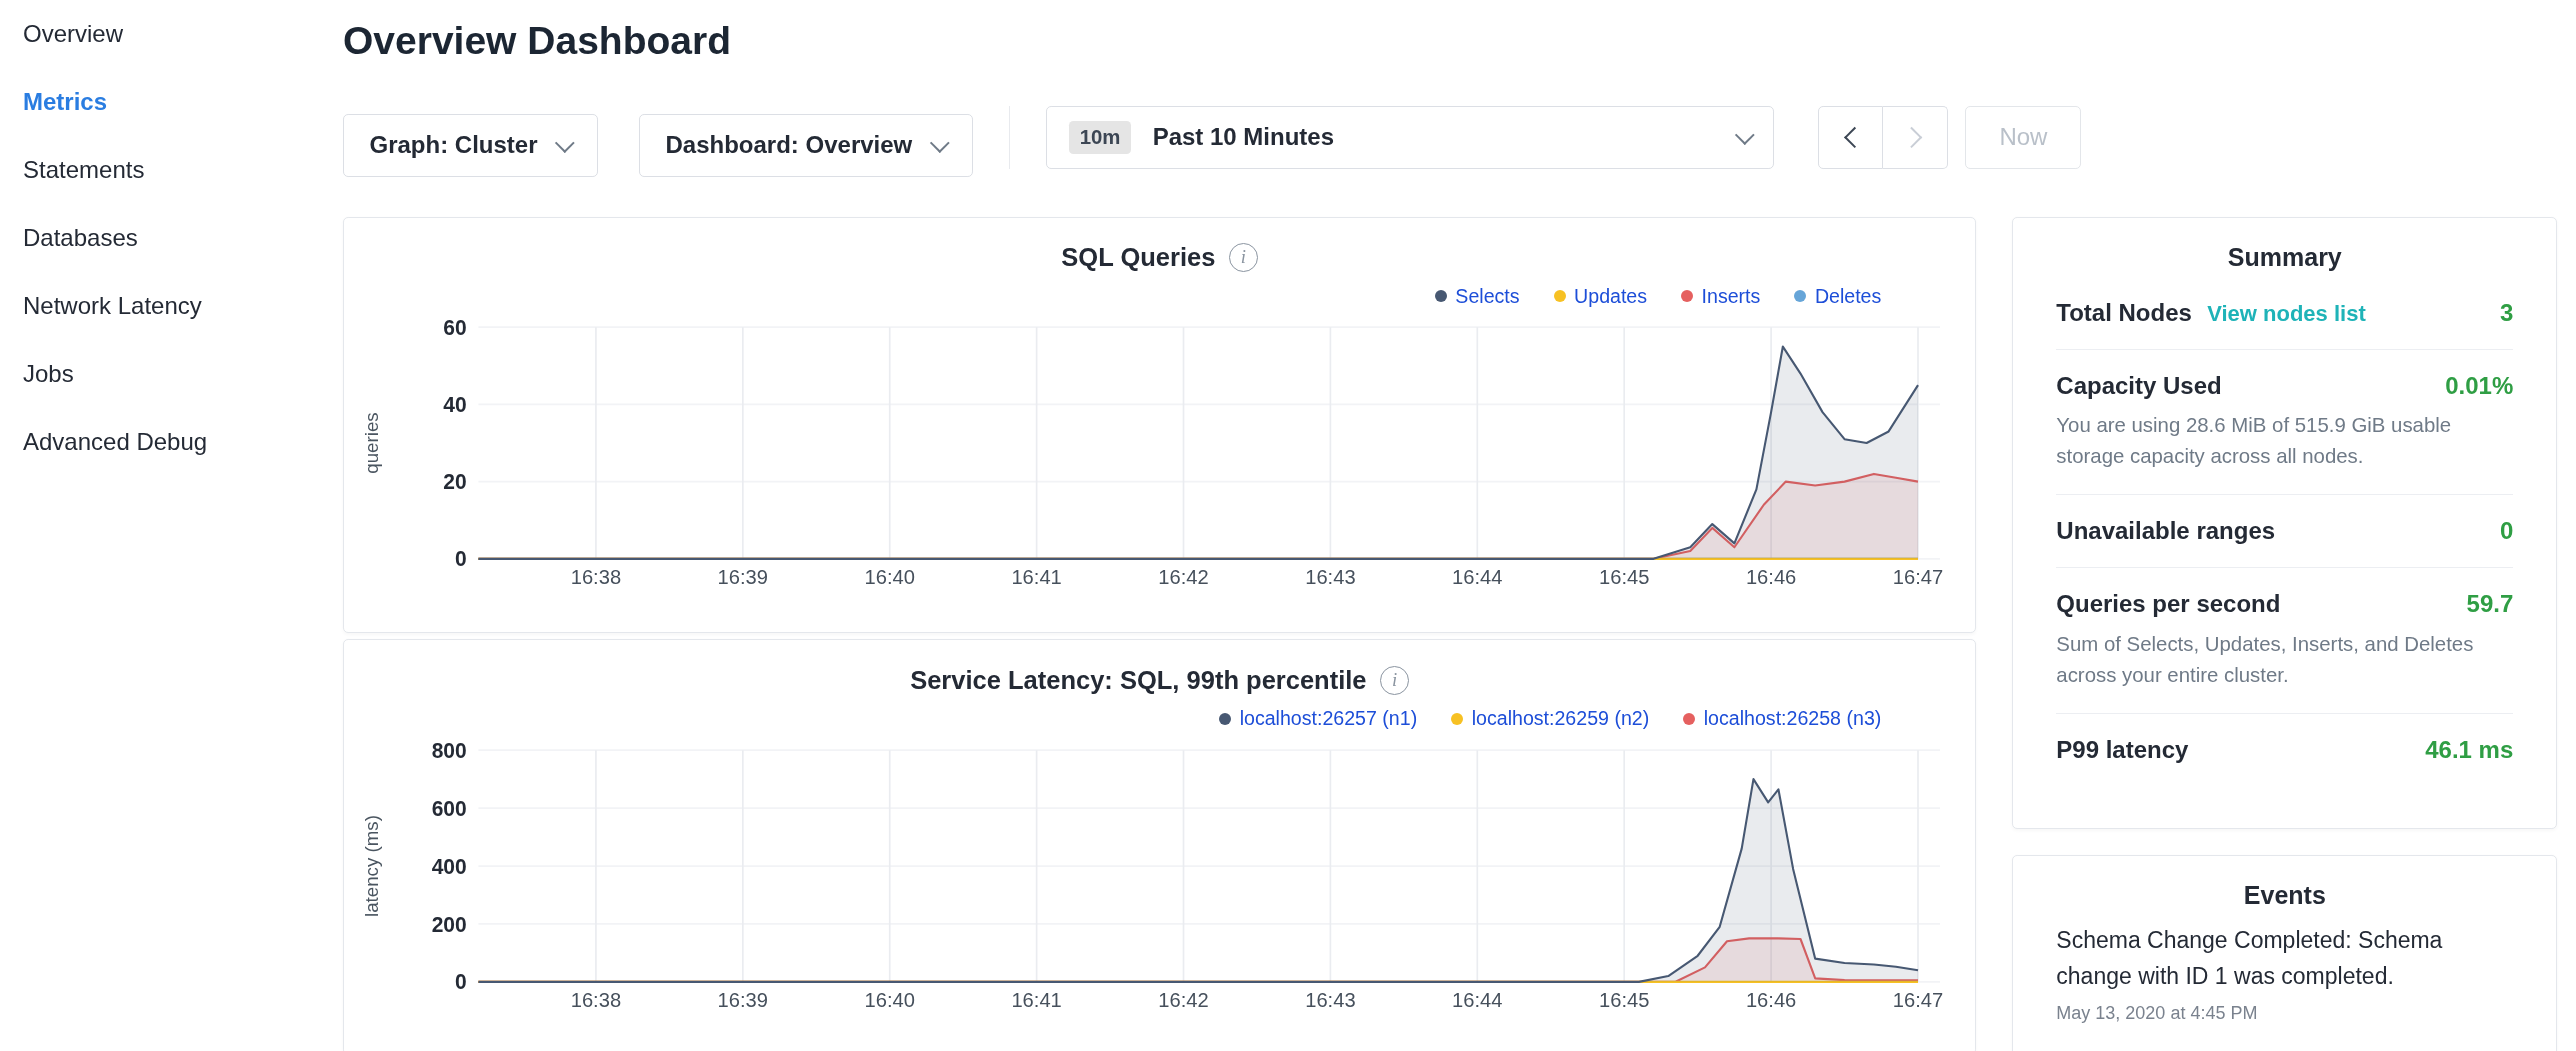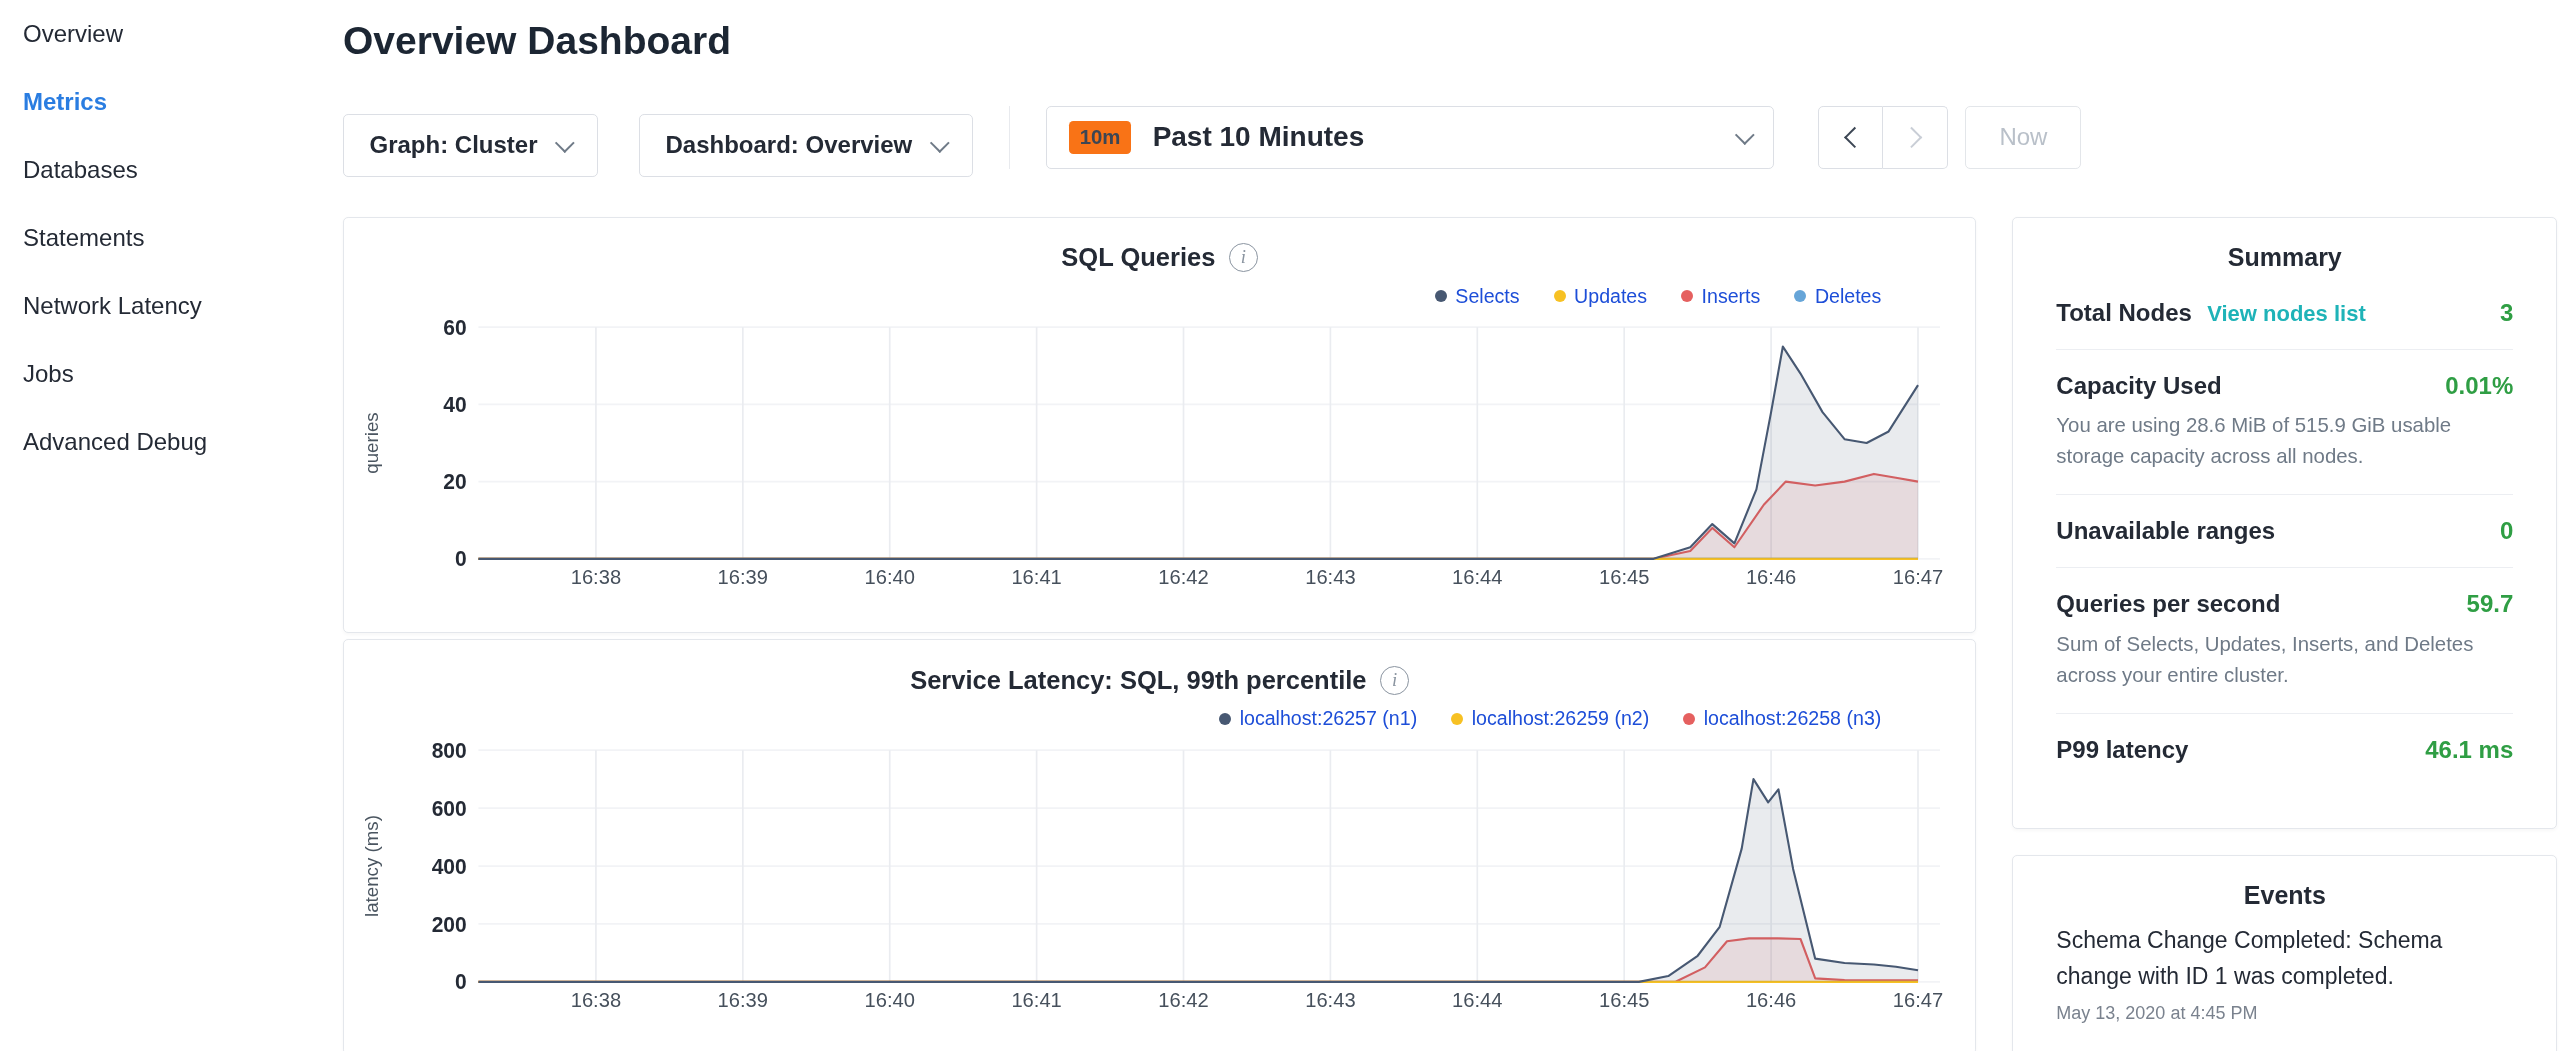--- a/index.html
+++ b/index.html
@@ -28,22 +28,22 @@
     background:#fff; border:1.7px solid #dcdfe5; border-radius:5.1px;
     font-size:24px; font-weight:700; color:#242a35; font-family:inherit; cursor:pointer;margin-top:16px;
   }
   .dd + .dd { margin-left:41px;text-align:right; }
   .vdiv { width:1.7px; height:63px; background:#e8eaee; margin:0 36px; flex:none; }
   .timepicker {
     display:flex; align-items:center; height:63px; width:728px; padding:0 22px;
     background:#fff; border:1.7px solid #dcdfe5; border-radius:5.1px;
     font-family:inherit; cursor:pointer;
   }
-  .badge { background:#f97316; border-radius:4.3px; padding:5.1px 10.2px; font-size:20.4px; font-weight:700; color:#3c4654; }
-  .time-label { margin-left:22px; font-size:28px; font-weight:700; color:#242a35; }
+  .badge { background:#e5e5e5; border-radius:4.3px; padding:5.1px 10.2px; font-size:20.4px; font-weight:700; color:#3c4654; }
+  .time-label { margin-left:22px; font-size:24px; font-weight:700; color:#242a35; }
   .chev { width:13.6px; height:13.6px; border-right:2.6px solid #6f7a87; border-bottom:2.6px solid #6f7a87; transform:rotate(45deg); margin-top:-5.1px; flex:none; }
   .chev.auto { margin-left:auto; }
   .pager { display:flex; margin-left:44px; }
   .pg { width:65px; height:63px; background:#fff; border:1.7px solid #dcdfe5; display:flex; align-items:center; justify-content:center; cursor:pointer; padding:0; }
   .pg.left  { border-radius:5.1px 0 0 5.1px; }
   .pg.right { border-radius:0 5.1px 5.1px 0; border-left:none; }
   .arr-left  { width:15.3px; height:15.3px; border-left:2.6px solid #3c4654; border-bottom:2.6px solid #3c4654; transform:rotate(45deg); margin-left:6.8px; }
   .arr-right { width:15.3px; height:15.3px; border-right:2.6px solid #c9ced6; border-top:2.6px solid #c9ced6; transform:rotate(45deg); margin-right:6.8px; }
   .now {
     margin-left:17px; height:63px; padding:0 33px; background:#fff;
@@ -85,22 +85,22 @@
   .events-card { margin-top:26px; height:400px; padding:0 43px; }
   .event-text { font-size:23px; line-height:36px; color:#242a35; margin:12px 0 0; }
   .event-time { font-size:18px; color:#7a828e; margin:8.5px 0 0; }
 </style>
 </head>
 <body>
 
 <nav class="sidebar">
   <a class="nav-item">Overview</a>
   <a class="nav-item active">Metrics</a>
+  <a class="nav-item">Statements</a>
   <a class="nav-item">Databases</a>
-  <a class="nav-item">Statements</a>
   <a class="nav-item">Network Latency</a>
   <a class="nav-item">Jobs</a>
   <a class="nav-item">Advanced Debug</a>
 </nav>
 
 <main class="main">
   <h1 class="page-title">Overview Dashboard</h1>
 
   <div class="toolbar">
     <button class="dd">

